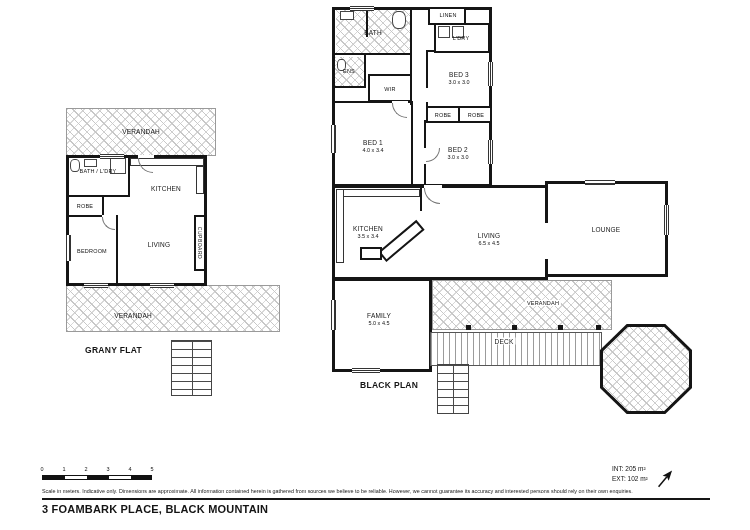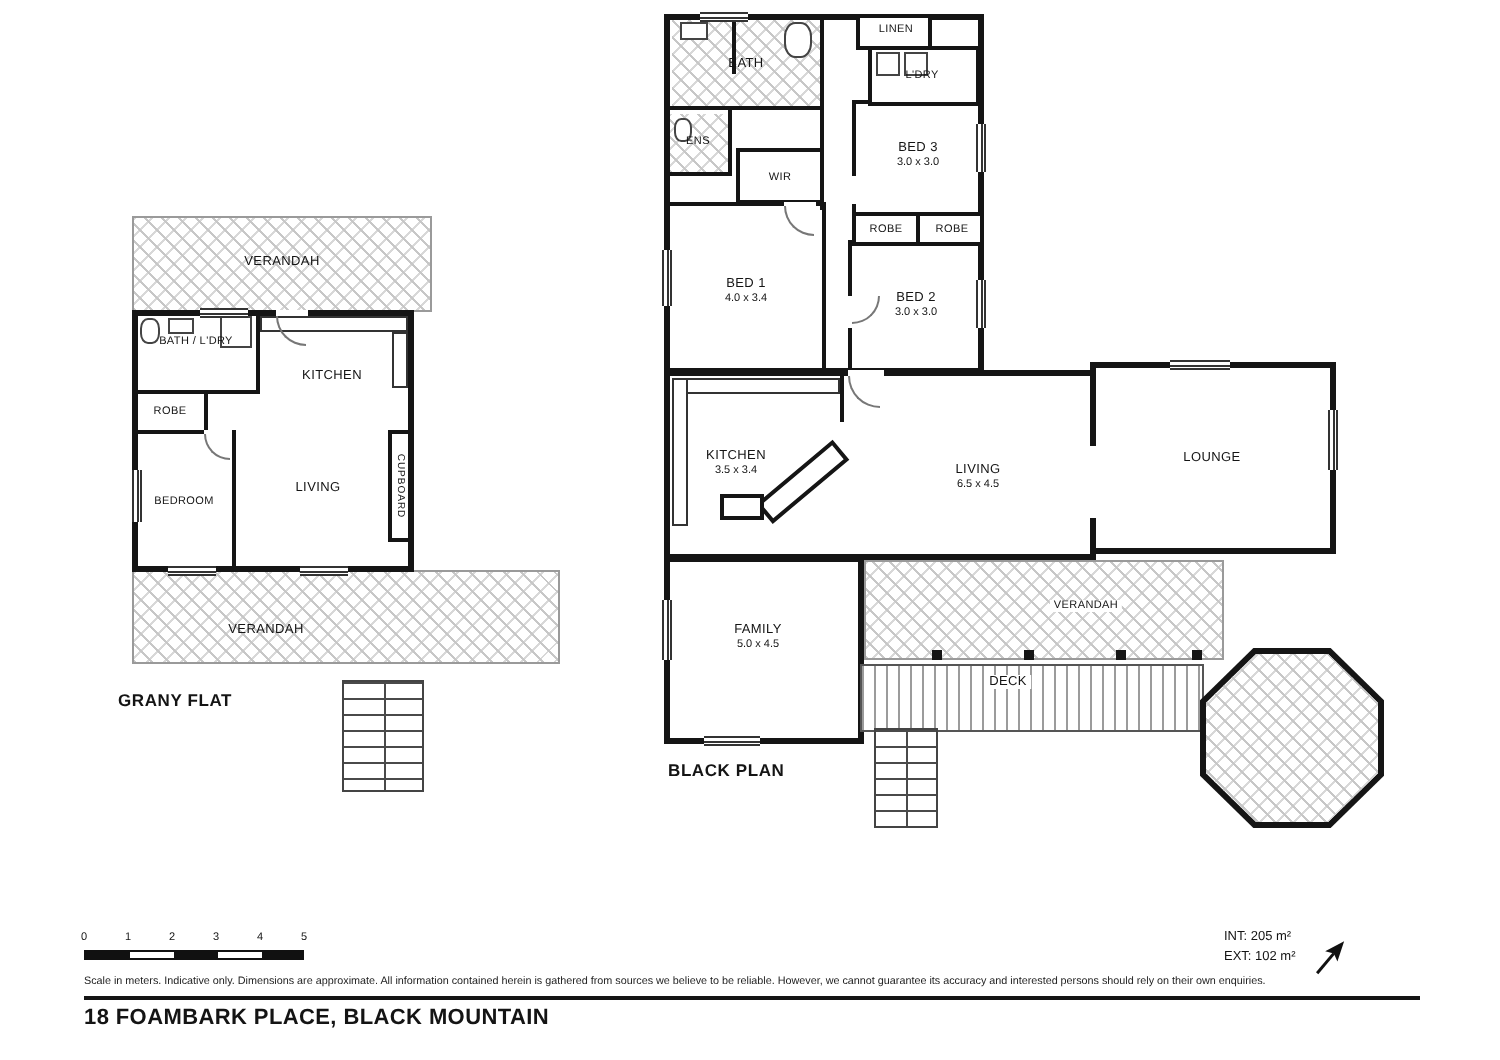--- a/index.html
+++ b/index.html
@@ -18,21 +18,21 @@
   .stairs{position:absolute;border:1px solid #444;background:#fff;
     background-image:repeating-linear-gradient(to bottom,#4a4a4a 0 1px,transparent 1px 8px);}
   .rail{position:absolute;left:50%;top:0;width:1px;height:100%;background:#4a4a4a;}
   .lbl{position:absolute;transform:translate(-50%,-50%);font-size:6.5px;letter-spacing:.2px;white-space:nowrap;text-align:center;}
   .lbl.s{font-size:5.5px;}
   .lbl.chip{background:#fff;padding:0 2px;}
   .lbl.vert{writing-mode:vertical-rl;font-size:5px;letter-spacing:.5px;}
   .tag{position:absolute;transform:translate(-50%,-50%);text-align:center;line-height:1.4;white-space:nowrap;}
   .tag .nm{display:block;font-size:6.5px;letter-spacing:.2px;}
   .tag .dm{display:block;font-size:5.5px;}
-  .title{position:absolute;font-weight:bold;font-size:8.5px;letter-spacing:.3px;white-space:nowrap;}
+  .title{position:absolute;font-weight:bold;font-size:8.5px;letter-spacing:.3px;white-space:nowrap;margin-left:26px;}
   .win-h{position:absolute;height:5px;background:linear-gradient(to bottom,#fff 0 1.5px,#333 1.5px 2.5px,#fff 2.5px 5px);border-top:1px solid #333;border-bottom:1px solid #333;}
   .win-v{position:absolute;width:5px;background:linear-gradient(to right,#fff 0 1.5px,#333 1.5px 2.5px,#fff 2.5px 5px);border-left:1px solid #333;border-right:1px solid #333;}
   .gap{position:absolute;background:#fff;}
   .door{position:absolute;border-left:1px solid #777;border-bottom:1px solid #777;border-bottom-left-radius:100%;}
   .post{position:absolute;width:5px;height:5px;background:#151515;}
   .fix{position:absolute;border:1px solid #444;background:#fff;}
   .oct{clip-path:polygon(29% 0,71% 0,100% 29%,100% 71%,71% 100%,29% 100%,0 71%,0 29%);}
   .octin{position:absolute;left:3px;top:3px;right:3px;bottom:3px;background:#fff;
     background-image:repeating-linear-gradient(45deg,#c7c7c7 0 1px,transparent 1px 6px),
                      repeating-linear-gradient(135deg,#d8d8d8 0 1px,transparent 1px 6px);
@@ -204,21 +204,21 @@
       <span class="tick" style="left:22px">1</span>
       <span class="tick" style="left:44px">2</span>
       <span class="tick" style="left:66px">3</span>
       <span class="tick" style="left:88px">4</span>
       <span class="tick" style="left:110px">5</span>
       <div style="position:absolute;left:0;top:9px;width:110px;height:5px;border:1px solid #111;background:repeating-linear-gradient(90deg,#111 0 22px,#fff 22px 44px);"></div>
     </div>
 
     <div class="disc">Scale in meters. Indicative only. Dimensions are approximate. All information contained herein is gathered from sources we believe to be reliable. However, we cannot guarantee its accuracy and interested persons should rely on their own enquiries.</div>
     <div class="wall" style="left:42px;top:498px;width:668px;height:2px"></div>
-    <div class="addr">18 FOAMBARK PLACE, BLACK MOUNTAIN</div>
+    <div class="addr">3 FOAMBARK PLACE, BLACK MOUNTAIN</div>
 
     <div class="areas">
       <div>INT: 205 m²</div>
       <div>EXT: 102 m²</div>
     </div>
 
     <svg width="26" height="26" viewBox="0 0 26 26" style="position:absolute;left:652px;top:466px">
       <g transform="rotate(40 13 13)">
         <path d="M13 2 L17 12 L13 10 L9 12 Z" fill="#111"></path>
         <line x1="13" y1="10" x2="13" y2="23" stroke="#111" stroke-width="1.5"></line>

